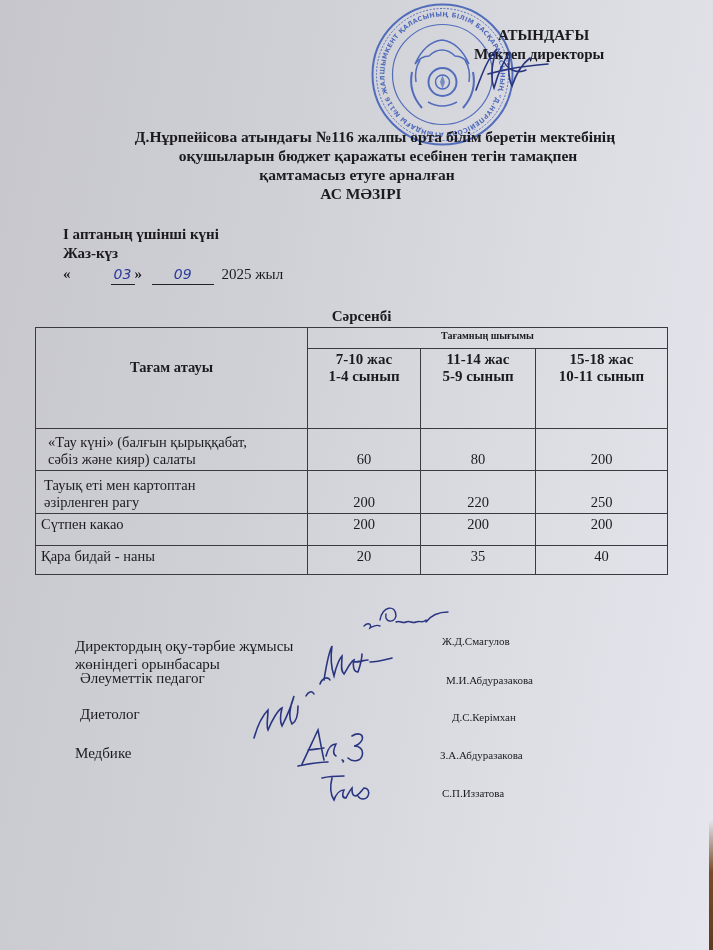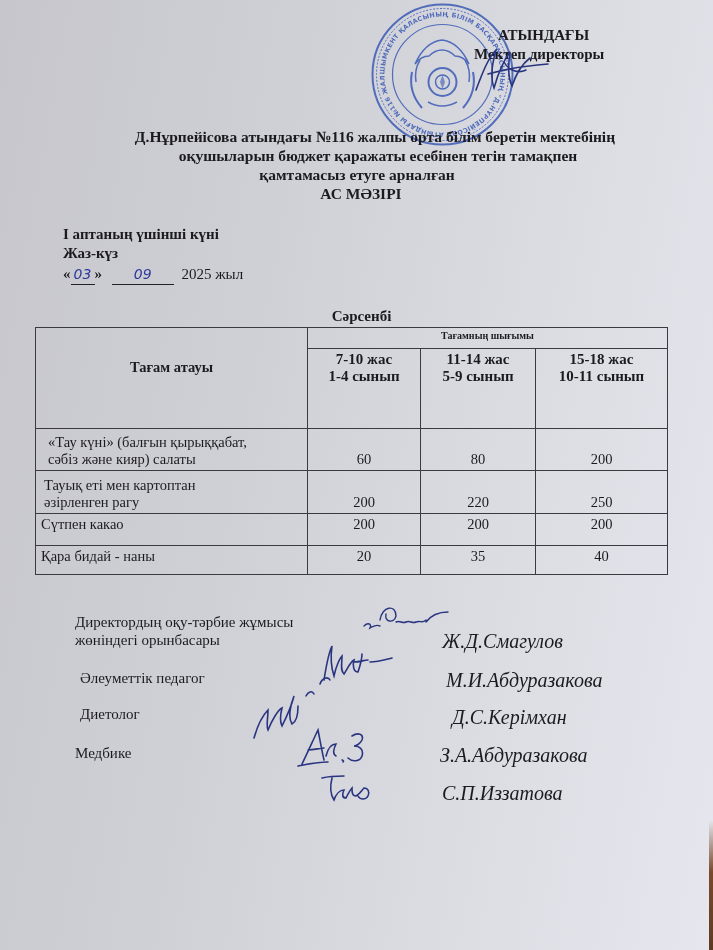--- a/index.html
+++ b/index.html
@@ -27,21 +27,21 @@
 
     
     .title { position: absolute; left: 95px; top: 127px; width: 560px; text-align: center; font-size: 15.5px; font-weight: bold; line-height: 19px; }
     .title div { white-space: nowrap; }
 
     
     .info { position: absolute; left: 63px; top: 225px; font-size: 15px; font-weight: bold; line-height: 19px; }
     .date-line { position: absolute; left: 63px; top: 265px; font-size: 15px; line-height: 19px; white-space: nowrap; }
     .date-line .q { font-weight: bold; }
     .date-line .blank { display: inline-block; border-bottom: 1px solid #222; text-align: center; color: #2a3a9a; font-style: italic; font-family: "DejaVu Sans", sans-serif; font-size: 14px; }
-    .date-line .day { width: 24px; }
+    .date-line .day { width: 24px; margin-left: 40px; }
     .date-line .month { width: 62px; margin-left: 6px; margin-right: 4px; }
 
     
     .weekday { position: absolute; left: 0; width: 713px; top: 308px; text-align: center; font-size: 15px; font-weight: bold; padding-left: 10px; box-sizing: border-box; }
 
     
     table.menu {
       position: absolute; left: 35px; top: 327px; width: 632px; border-collapse: collapse;
       font-size: 14.5px; table-layout: fixed;
     }
@@ -54,21 +54,21 @@
     table.menu td.num { text-align: center; vertical-align: bottom; padding-bottom: 2px; }
     table.menu tr.r1 td { height: 39px; }
     table.menu tr.r2 td { height: 40px; }
     table.menu tr.r3 td { height: 29px; vertical-align: top; padding-top: 2px; padding-bottom: 0; }
     table.menu tr.r4 td { height: 26px; vertical-align: top; padding-top: 2px; padding-bottom: 0; }
     table.menu tr.r3 td.name, table.menu tr.r4 td.name { padding-left: 5px; }
     table.menu tr.r2 td.name { padding-left: 8px; }
 
     
     .sig-role { position: absolute; font-size: 15px; line-height: 18px; }
-    .sig-name { position: absolute; font-size: 20px; line-height: 18px; font-style: italic; }
+    .sig-name { position: absolute; font-size: 11px; line-height: 18px; }
     .sig-mark { position: absolute; }
   </style>
 </head>
 <body>
 
 <div class="edge-strip"></div>
 
 <svg class="stamp" viewBox="0 0 145 145">
   <defs>
     <path id="ringpath" d="M72.5,72.5 m-58,0 a58,58 0 1,1 116,0 a58,58 0 1,1 -116,0"></path>
@@ -168,21 +168,21 @@
   </tr>
   <tr class="r4">
     <td class="name">Қара бидай - наны</td>
     <td class="num">20</td>
     <td class="num">35</td>
     <td class="num">40</td>
   </tr>
 </tbody>
   </table>
 
-<div class="sig-role" style="left:75px; top:613px;">
+<div class="sig-role" style="left:75px; top:637px;">
   <div>Директордың оқу-тәрбие жұмысы</div>
     <div>жөніндегі орынбасары</div>
 </div>
 <div class="sig-name" style="left:442px; top:632px;">Ж.Д.Смагулов</div>
 
 <div class="sig-role" style="left:80px; top:669px;">Әлеуметтік педагог</div>
 <div class="sig-name" style="left:446px; top:671px;">М.И.Абдуразакова</div>
 
 <div class="sig-role" style="left:80px; top:705px;">Диетолог</div>
 <div class="sig-name" style="left:452px; top:708px;">Д.С.Керімхан</div>

